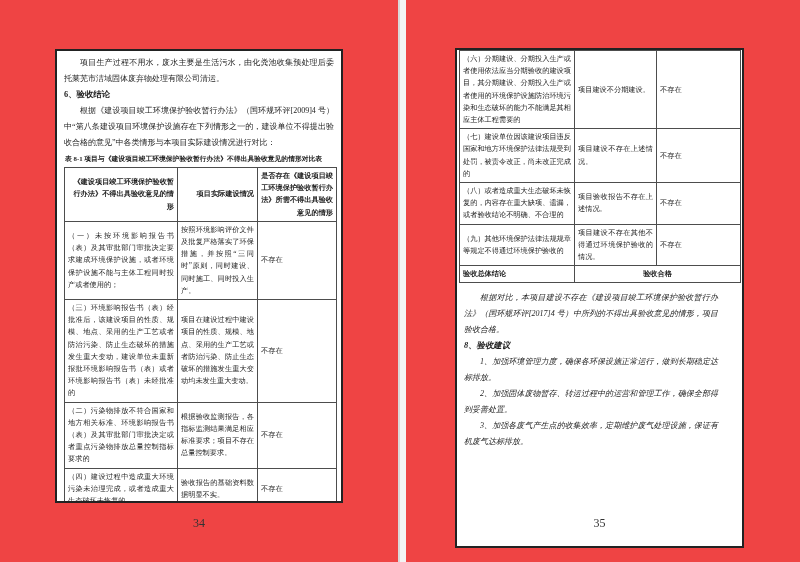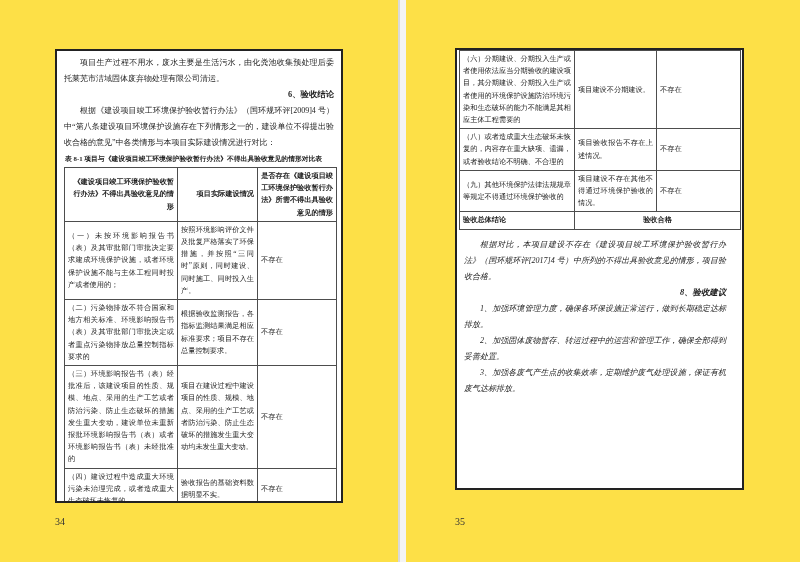--- a/index.html
+++ b/index.html
@@ -1,48 +1,48 @@
 <!DOCTYPE html>
 <html><head>
 <meta charset="utf-8">
 <style>
   html,body{margin:0;padding:0;background:#ffffff;}
   .canvas{
-    position:relative;width:800px;height:562px;background:#fde047;
+    position:relative;width:800px;height:562px;background:#ef4444;
     font-family:"Liberation Serif","DejaVu Serif",serif;color:#1d1d1d;
     overflow:hidden;
   }
   .gap-line{position:absolute;top:0;left:398px;width:2px;height:562px;background:#d9d9d9;}
   .gap-band{position:absolute;top:0;left:400px;width:6px;height:562px;background:#f4f4f4;}
 
   .page-frame{
     position:absolute;box-sizing:border-box;border:2px solid #222;background:#fff;overflow:hidden;
   }
   .frame-left{left:55px;top:49px;width:288px;height:454px;padding:4px 7px 0 7px;}
-  .frame-right{left:455px;top:48px;width:289px;height:442px;padding:0 8px 0 0;}
+  .frame-right{left:455px;top:48px;width:289px;height:500px;padding:0 16px 0 0;}
 
   .para{margin:0;font-size:8px;line-height:16px;text-align:justify;text-indent:2em;}
-  .h-sec{margin:0;font-size:8.4px;line-height:16px;font-weight:bold;text-align:right;}
+  .h-sec{margin:0;font-size:8.4px;line-height:16px;font-weight:bold;}
   .cap{margin:2px 0 2px 1px;font-size:6.8px;line-height:12px;font-weight:bold;letter-spacing:0;}
 
   table.cmp{border-collapse:collapse;table-layout:fixed;width:272px;background:#fff;
             border:1.6px solid #222;margin:0 auto;}
   .frame-right table.cmp{width:281px;margin:0 2px;}
   table.cmp td{border:1px solid #4d4d4d;font-size:7.2px;line-height:12.2px;
                padding:2px 3px;vertical-align:middle;box-sizing:border-box;}
   td.c-sit{text-align:justify;}
   td.c-act{text-align:justify;}
   td.c-exi{text-align:left;}
   tr.hdr td{text-align:right;vertical-align:middle;font-weight:bold;}
   tr.sum td{font-weight:bold;}
   tr.sum td.sum-val{text-align:center;}
 
   .right-text{padding:7px 8px 0 7px;}
   .right-text .para, .right-text .h-sec{line-height:16px;font-style:italic;}
-  .pagenum{position:absolute;top:516px;font-size:10px;color:#333;text-align:left;}
+  .pagenum{position:absolute;top:516px;font-size:12px;color:#333;text-align:center;}
   .pn-left{left:55px;width:288px;}
   .pn-right{left:455px;width:289px;}
 </style>
 </head>
 <body>
 
 <div class="canvas">
 
   <div class="gap-line"></div>
   <div class="gap-band"></div>
@@ -64,27 +64,27 @@
         <td>《建设项目竣工环境保护验收暂行办法》不得出具验收意见的情形</td>
         <td>项目实际建设情况</td>
         <td>是否存在《建设项目竣工环境保护验收暂行办法》所需不得出具验收意见的情形</td>
       </tr>
       <tr>
         <td class="c-sit">（一）未按环境影响报告书（表）及其审批部门审批决定要求建成环境保护设施，或者环境保护设施不能与主体工程同时投产或者使用的；</td>
         <td class="c-act">按照环境影响评价文件及批复严格落实了环保措施，并按照“三同时”原则，同时建设、同时施工、同时投入生产。</td>
         <td class="c-exi">不存在</td>
       </tr>
       <tr>
-        <td class="c-sit">（二）污染物排放不符合国家和地方相关标准、环境影响报告书（表）及其审批部门审批决定或者重点污染物排放总量控制指标要求的</td>
-        <td class="c-act">根据验收监测报告，各指标监测结果满足相应标准要求；项目不存在总量控制要求。</td>
+        <td class="c-sit">（三）环境影响报告书（表）经批准后，该建设项目的性质、规模、地点、采用的生产工艺或者防治污染、防止生态破坏的措施发生重大变动，建设单位未重新报批环境影响报告书（表）或者环境影响报告书（表）未经批准的</td>
+        <td class="c-act">项目在建设过程中建设项目的性质、规模、地点、采用的生产工艺或者防治污染、防止生态破坏的措施发生重大变动均未发生重大变动。</td>
         <td class="c-exi">不存在</td>
       </tr>
       <tr>
-        <td class="c-sit">（三）环境影响报告书（表）经批准后，该建设项目的性质、规模、地点、采用的生产工艺或者防治污染、防止生态破坏的措施发生重大变动，建设单位未重新报批环境影响报告书（表）或者环境影响报告书（表）未经批准的</td>
-        <td class="c-act">项目在建设过程中建设项目的性质、规模、地点、采用的生产工艺或者防治污染、防止生态破坏的措施发生重大变动均未发生重大变动。</td>
+        <td class="c-sit">（二）污染物排放不符合国家和地方相关标准、环境影响报告书（表）及其审批部门审批决定或者重点污染物排放总量控制指标要求的</td>
+        <td class="c-act">根据验收监测报告，各指标监测结果满足相应标准要求；项目不存在总量控制要求。</td>
         <td class="c-exi">不存在</td>
       </tr>
       <tr>
         <td class="c-sit">（四）建设过程中造成重大环境污染未治理完成，或者造成重大生态破坏未恢复的</td>
         <td class="c-act">验收报告的基础资料数据明显不实。</td>
         <td class="c-exi">不存在</td>
       </tr>
 
     </tbody>
       </table>
@@ -94,20 +94,25 @@
     <table class="cmp">
       <colgroup>
           <col style="width:115px">
           <col style="width:82px">
           <col style="width:84px">
         </colgroup>
       <tbody>
           <tr>
         <td class="c-sit">（六）分期建设、分期投入生产或者使用依法应当分期验收的建设项目，其分期建设、分期投入生产或者使用的环境保护设施防治环境污染和生态破坏的能力不能满足其相应主体工程需要的</td>
         <td class="c-act">项目建设不分期建设。</td>
+        <td class="c-exi">不存在</td>
+      </tr>
+      <tr>
+        <td class="c-sit">（七）建设单位因该建设项目违反国家和地方环境保护法律法规受到处罚，被责令改正，尚未改正完成的</td>
+        <td class="c-act">项目建设不存在上述情况。</td>
         <td class="c-exi">不存在</td>
       </tr>
       <tr>
         <td class="c-sit">（八）或者造成重大生态破坏未恢复的，内容存在重大缺项、遗漏，或者验收结论不明确、不合理的</td>
         <td class="c-act">项目验收报告不存在上述情况。</td>
         <td class="c-exi">不存在</td>
       </tr>
       <tr>
         <td class="c-sit">（九）其他环境保护法律法规规章等规定不得通过环境保护验收的</td>
         <td class="c-act">项目建设不存在其他不得通过环境保护验收的情况。</td>

